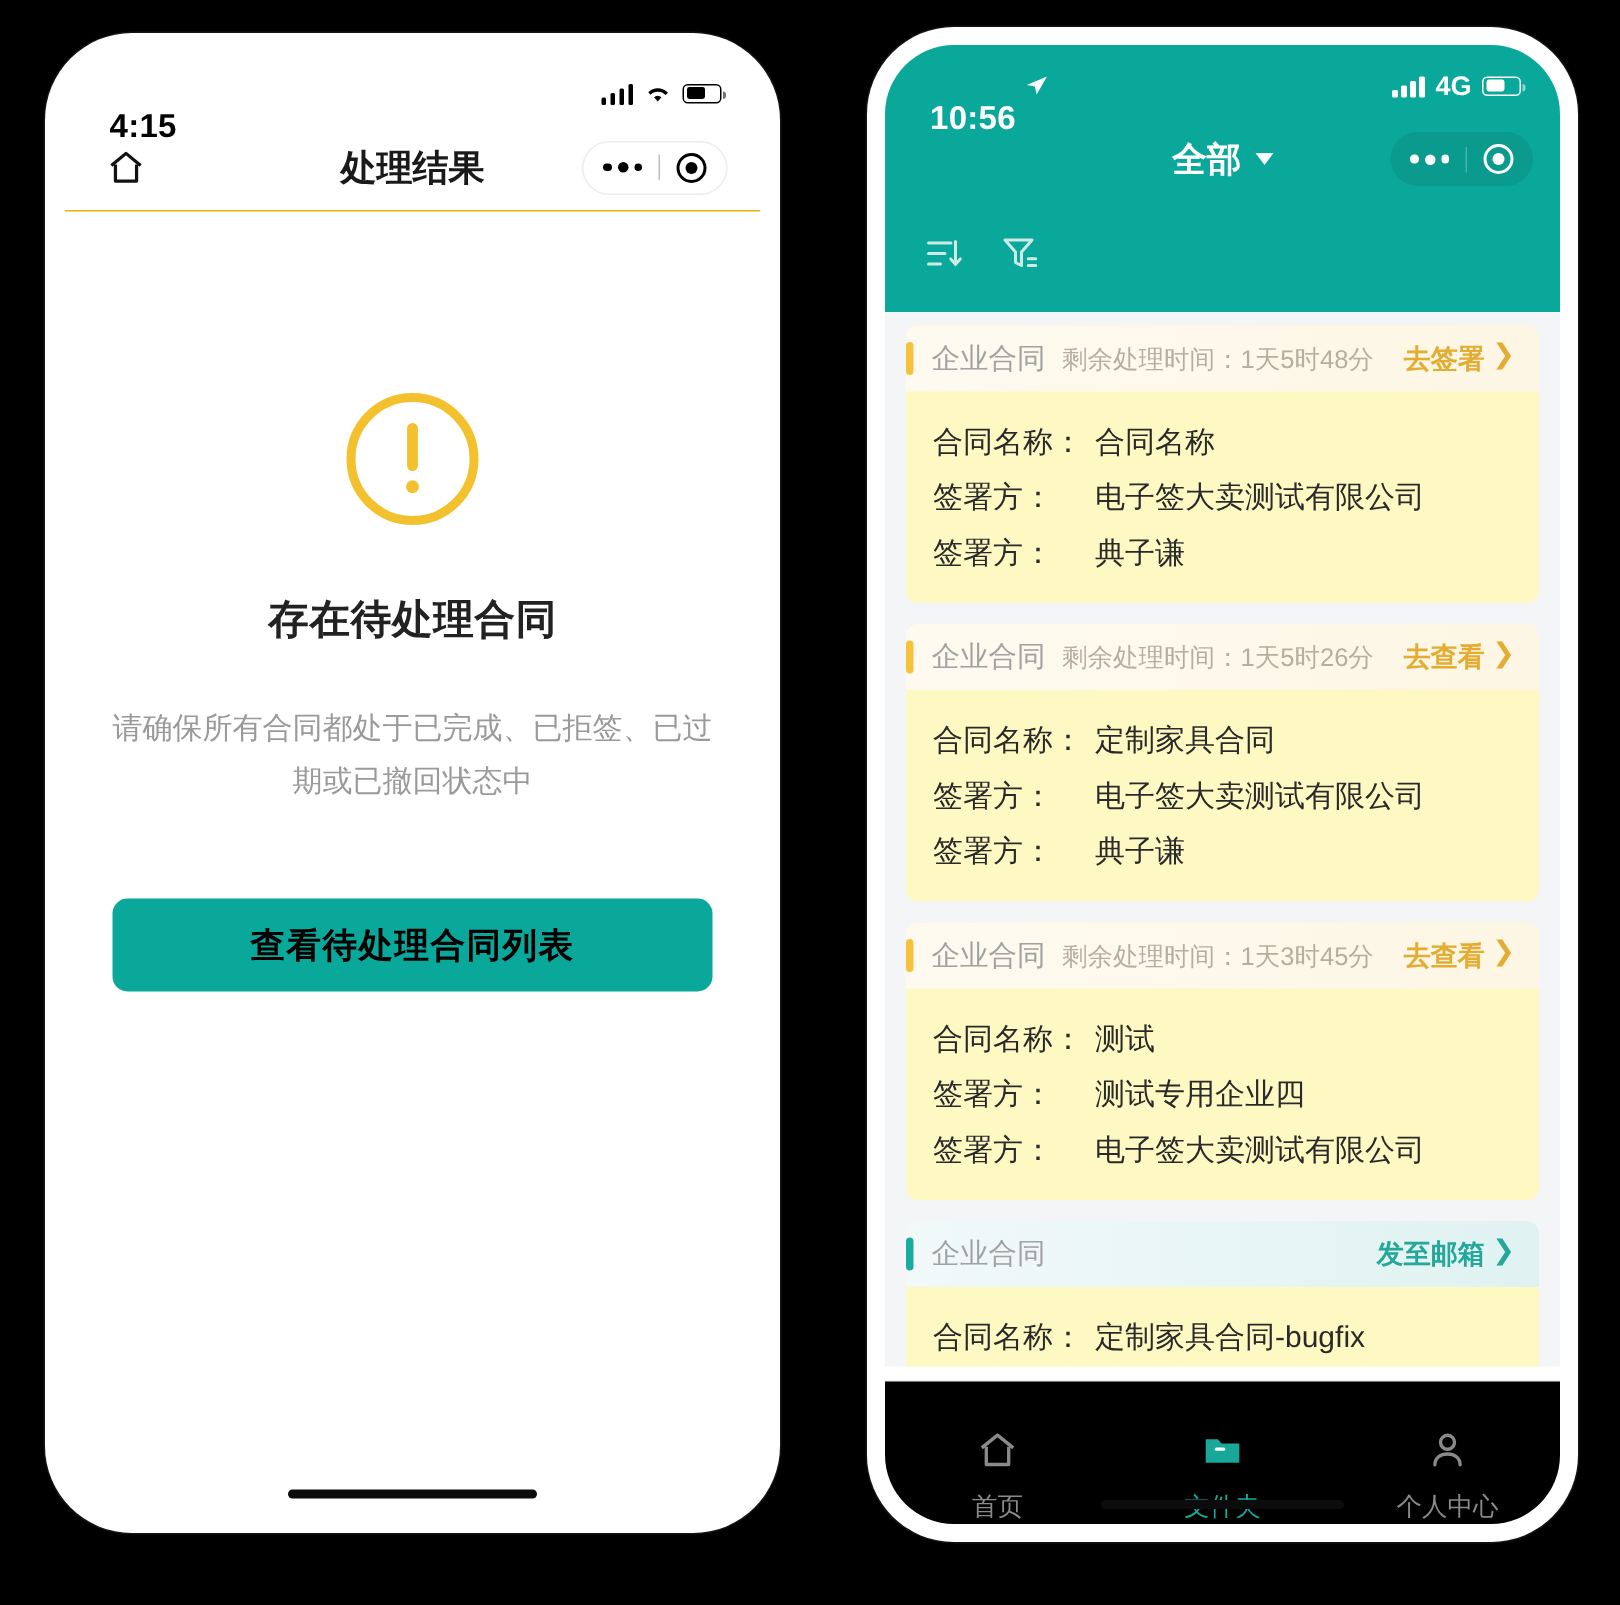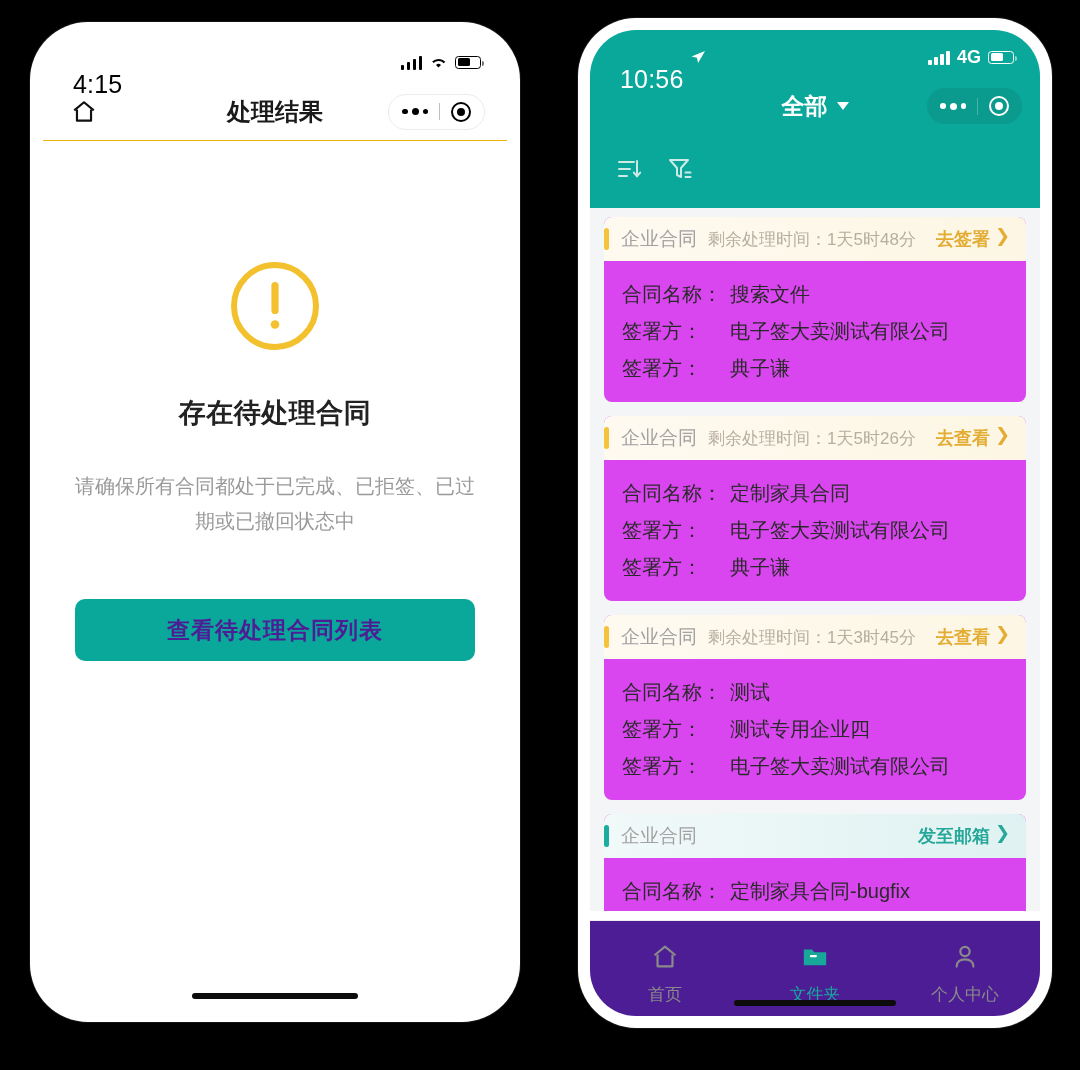--- a/index.html
+++ b/index.html
@@ -24,21 +24,21 @@
   .screen {
     position: relative; width: 100%; height: 100%;
     border-radius: 46px; overflow: hidden; background: #fff;
   }
 
   
   .statusbar {
     height: 48px; display: flex; align-items: center;
     justify-content: space-between; padding: 6px 26px 0 30px;
   }
-  .sb-time { font-size: 25px; font-weight: normal; letter-spacing: .2px; margin-top: 44px; }
+  .sb-time { font-size: 22px; font-weight: bold; letter-spacing: .2px; margin-top: 44px; }
   .sb-left { display: flex; align-items: center; gap: 6px; }
   .sb-right { display: flex; align-items: center; gap: 7px; }
   .sb-net { font-size: 18px; font-weight: bold; }
   .bars { display: flex; align-items: flex-end; gap: 2.5px; height: 15px; }
   .bars i { width: 3.5px; border-radius: 1px; background: currentColor; display: block; }
   .bars i:nth-child(1) { height: 5px; }
   .bars i:nth-child(2) { height: 8px; }
   .bars i:nth-child(3) { height: 11px; }
   .bars i:nth-child(4) { height: 14px; }
   .batt {
@@ -85,21 +85,21 @@
   
   .result-body { padding-top: 118px; text-align: center; }
   .warn-icon { width: 94px; height: 94px; margin: 0 auto 42px; }
   .result-title { font-size: 27px; font-weight: bold; color: #222; letter-spacing: .5px; }
   .result-desc {
     margin: 38px auto 0; width: 400px;
     font-size: 20px; line-height: 35px; color: #9a9a9a;
   }
   .primary-btn {
     margin: 60px auto 0; width: 400px; height: 62px;
-    background: #0aa89a; color: #4c1d95; border: none; border-radius: 10px;
+    background: #0aa89a; color: #000000; border: none; border-radius: 10px;
     font-size: 23px; font-weight: bold; letter-spacing: 1px;
     font-family: inherit; cursor: pointer;
   }
 
   
   .green-head { background: #0aa89a; padding-bottom: 22px; }
   .green-head .statusbar { color: #fff; }
   .gh-nav {
     height: 56px; display: flex; align-items: center; justify-content: flex-end;
     padding: 0 18px; position: relative;
@@ -113,21 +113,21 @@
   .search-row { display: flex; align-items: center; gap: 16px; padding: 18px 22px 0 22px; }
   .search-box {
     flex: 1; height: 54px; border-radius: 10px; background: #119f93;
     display: flex; align-items: center; gap: 11px; padding: 0 18px;
   }
   .search-ph { font-size: 20px; color: #b6e3df; }
   .icon-btn { width: 34px; height: 34px; display: flex; align-items: center; justify-content: center; }
 
   
   .list { background: #f4f5f7; padding: 9px 14px 0; height: 703px; overflow: hidden; }
-  .card { background: #d946ef; border-radius: 8px; margin-bottom: 14px; overflow: hidden; }
+  .card { background: #fef9c3; border-radius: 8px; margin-bottom: 14px; overflow: hidden; }
   .card-head {
     height: 44px; display: flex; align-items: center; padding: 0 16px 0 0;
     position: relative;
   }
   .card-head.warn { background: linear-gradient(90deg,#fefaf0 0%,#fdf6e4 100%); }
   .card-head.done { background: linear-gradient(90deg,#f1f9f9 0%,#dff2f1 100%); }
   .tagbar { width: 5px; height: 22px; border-radius: 3px; margin: 0 12px 0 0; }
   .tagbar.warn { background: #f5c33b; }
   .tagbar.done { background: #18ad9e; }
   .card-type { font-size: 19px; color: #a2a2a2; }
@@ -138,22 +138,22 @@
   .card-action.done { color: #25a79a; }
   .chev { font-size: 18px; font-weight: bold; line-height: 1; }
   .card-body { padding: 20px 18px 20px; }
   .row { display: flex; align-items: flex-end; margin-bottom: 10px; font-size: 20px; color: #2a2a2a; }
   .row:last-child { margin-bottom: 0; }
   .row-label { width: 108px; flex: none; color: #2a2a2a; }
   .row-value { color: #2a2a2a; }
 
   
   .tabbar {
-    position: absolute; bottom: 0; left: 0; right: 0; height: 96px; background: #4c1d95;
-    border-top: 1px solid #eee; display: flex; align-items: center; padding-top: 11px;
+    position: absolute; bottom: 0; left: 0; right: 0; height: 96px; background: #000000;
+    border-top: 1px solid #eee; display: flex; align-items: flex-end; padding-top: 11px;
   }
   .tab { flex: 1; display: flex; flex-direction: column; align-items: center; gap: 7px; }
   .tab span { font-size: 17px; color: #8a8a8a; }
   .tab.active span { color: #17a89a; }
   .home-ind {
     position: absolute; bottom: 10px; left: 50%; transform: translateX(-50%);
     width: 162px; height: 6px; border-radius: 3px; background: #0c0c0c;
   }
   .home-ind.left-ph { width: 166px; }
 </style>
@@ -297,21 +297,21 @@
               <div class="card-spacer"></div>
               <div class="card-remain">剩余处理时间：1天5时48分</div>
               <div class="card-action warn">
                 <span>去签署</span>
                 <span class="chev">❯</span>
               </div>
             </div>
             <div class="card-body">
               <div class="row">
                 <span class="row-label">合同名称：</span>
-                <span class="row-value">搜索文件</span>
+                <span class="row-value">合同名称</span>
               </div>
               <div class="row">
                 <span class="row-label">签署方：</span>
                 <span class="row-value">电子签大卖测试有限公司</span>
               </div>
               <div class="row">
                 <span class="row-label">签署方：</span>
                 <span class="row-value">典子谦</span>
               </div>
             </div>

